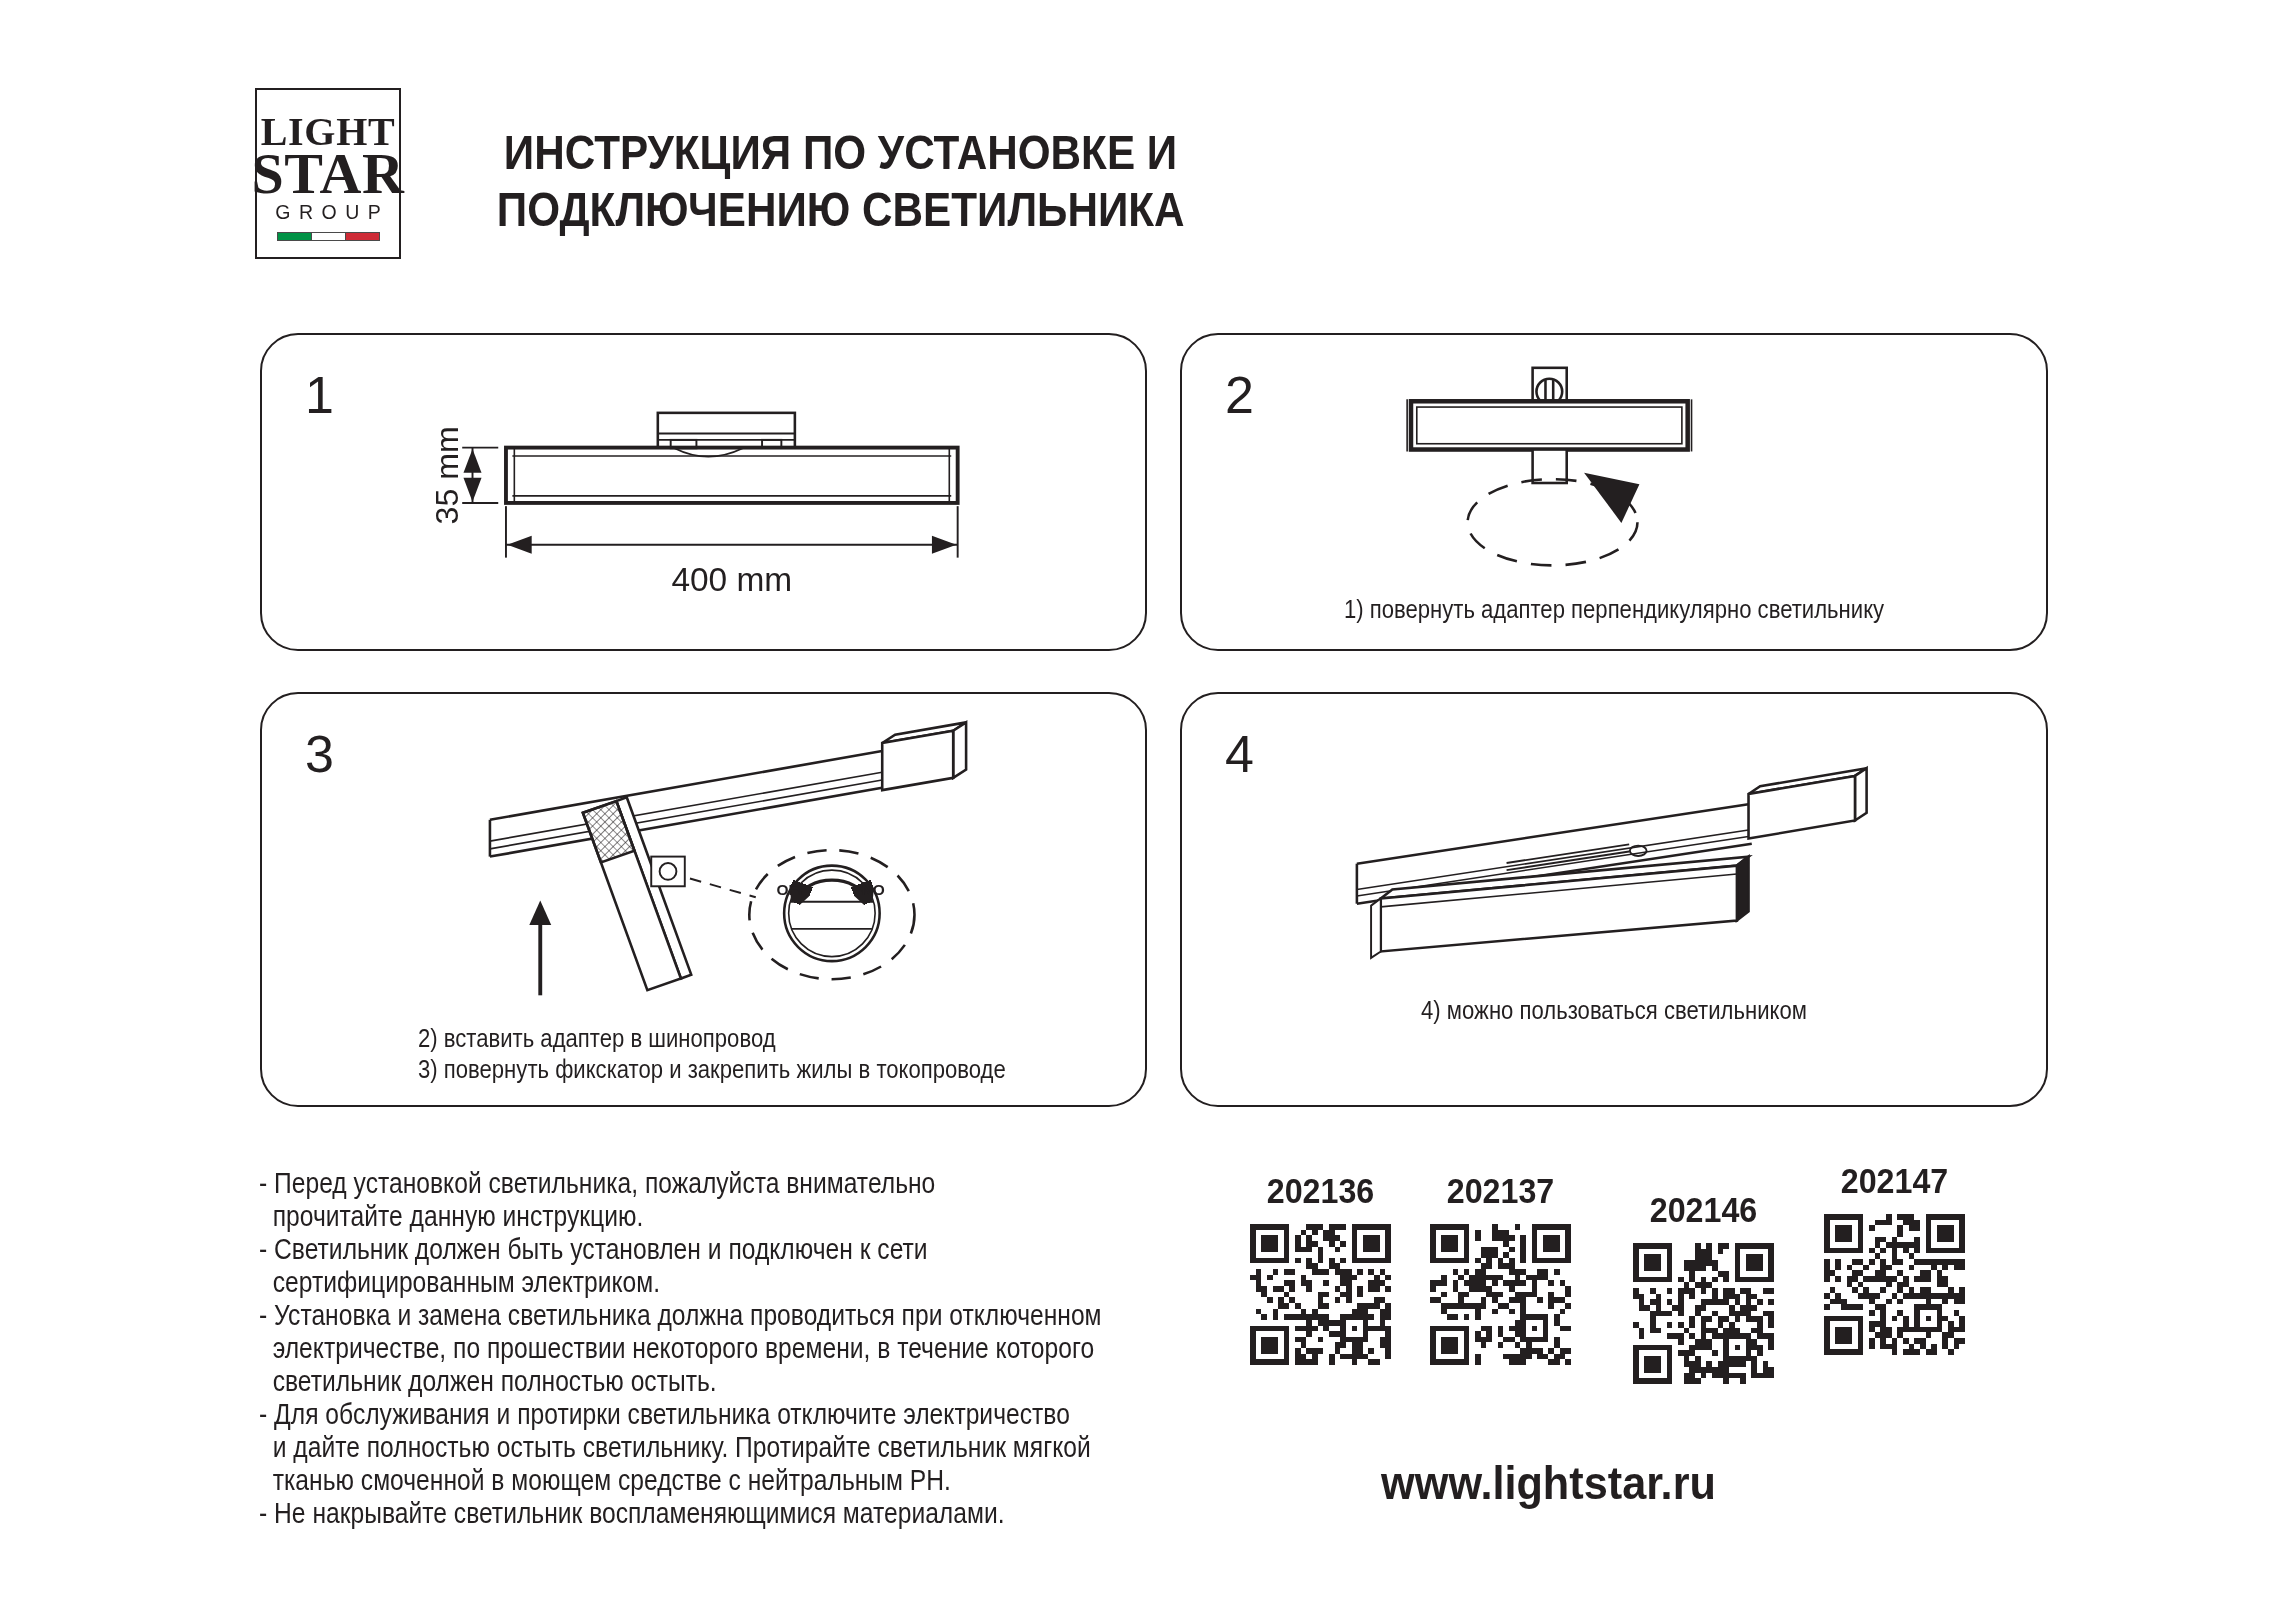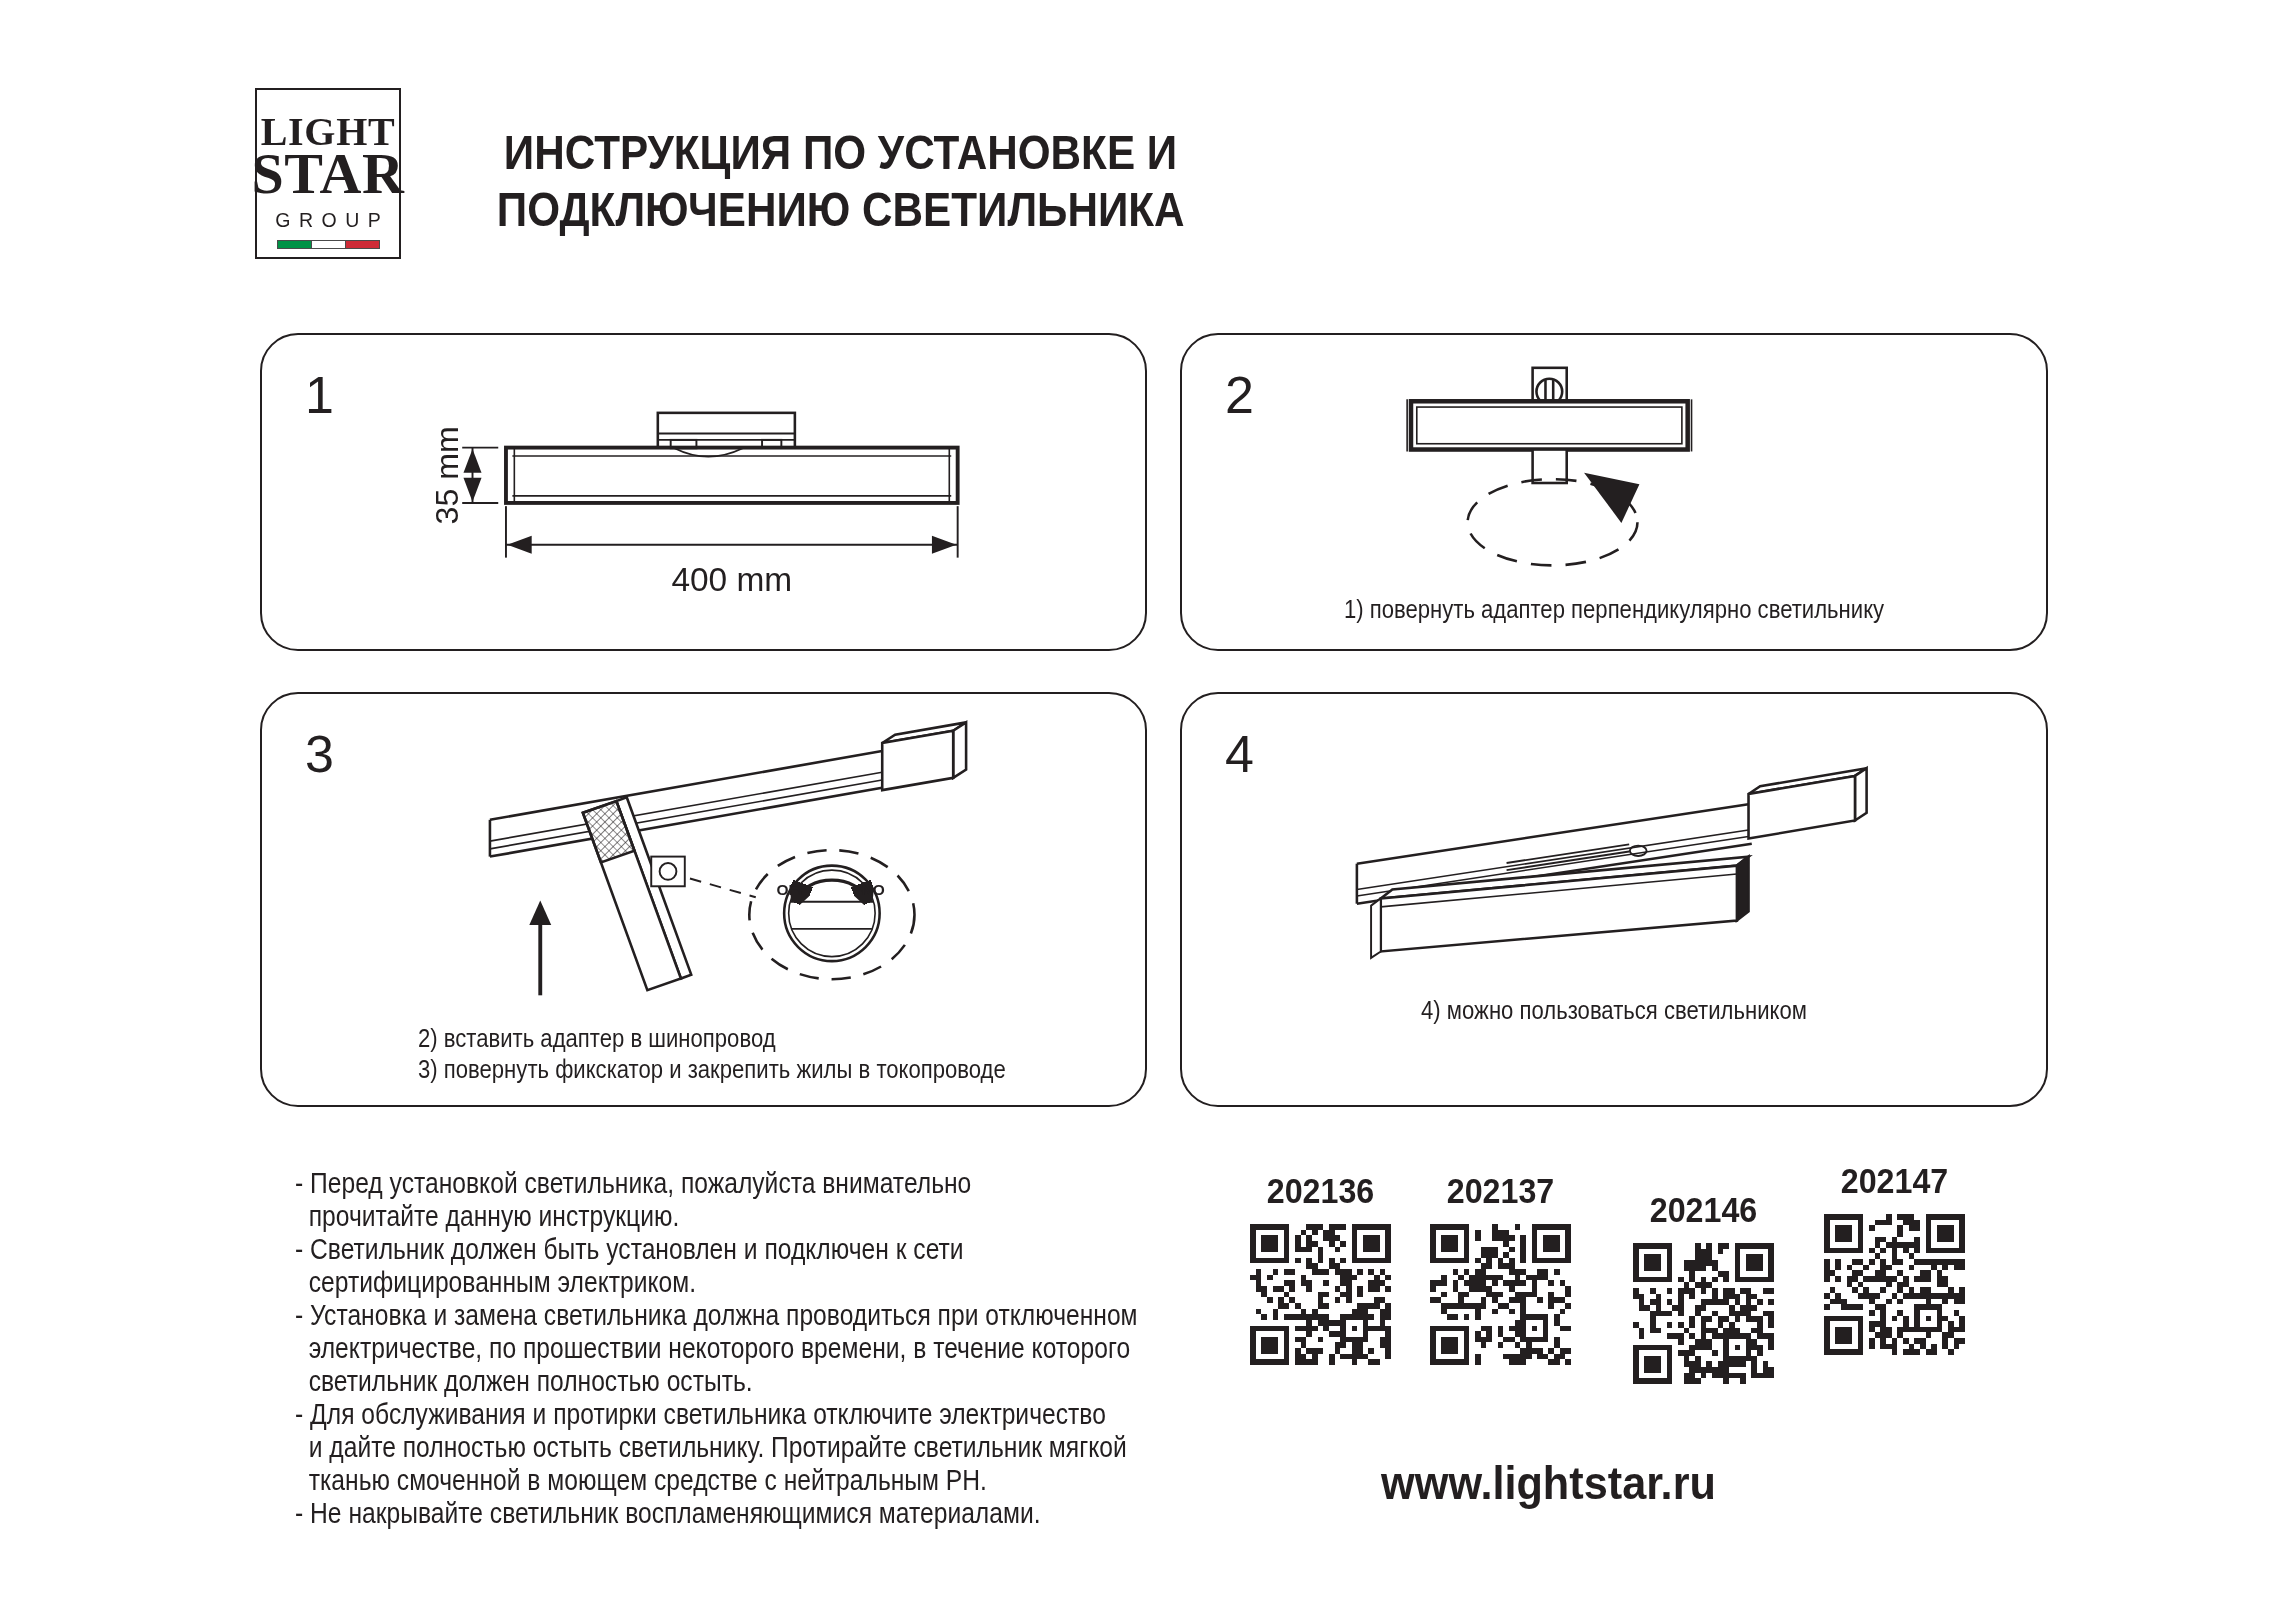--- a/index.html
+++ b/index.html
@@ -6,21 +6,21 @@
   *{ margin:0; padding:0; box-sizing:border-box; }
   body{ background:#fff; font-family:"Liberation Sans", sans-serif; color:var(--ink); }
   .page{ position:relative; width:2284px; height:1616px; background:#fff; overflow:hidden; }
 
   
   .logo-box{ position:absolute; left:255px; top:88px; width:146px; height:171px;
              border:2px solid var(--ink); display:flex; flex-direction:column;
              align-items:center; justify-content:flex-start; padding-top:23.4px; }
   .logo-light{ font-family:"Liberation Serif", serif; font-weight:bold; font-size:40px; line-height:38px; letter-spacing:0.7px; }
   .logo-star { font-family:"Liberation Serif", serif; font-weight:bold; font-size:58px; line-height:46px; letter-spacing:0.7px; }
-  .logo-group{ font-size:19.5px; letter-spacing:8.5px; margin-top:12px; text-indent:8.5px; }
+  .logo-group{ font-size:19.5px; letter-spacing:8.5px; margin-top:4px; text-indent:8.5px; }
   .flag{ display:flex; width:103px; height:8.5px; margin-top:7.8px; border:0.7px solid #4a4a4a; }
   .flag span{ flex:1; border-right:0.7px solid #4a4a4a; }
   .flag span:last-child{ border-right:none; }
 
   .doc-title{ position:absolute; left:450px; top:124px; width:781px; text-align:center;
               font-weight:bold; font-size:48px; line-height:57px;
               transform:scaleX(.88); transform-origin:50% 0; white-space:nowrap; }
   .right-header{ position:absolute; left:1270px; top:128px; width:651px; text-align:center; font-weight:bold; }
   .series-line{ font-size:46px; line-height:56px; transform:scaleX(.9); transform-origin:50% 50%; white-space:nowrap; }
   .articles-line{ font-size:48px; line-height:60px; transform:scaleX(.9); transform-origin:50% 50%; white-space:nowrap; }
@@ -33,21 +33,21 @@
   .panel-4{ left:1180px; top:692px; width:868px; height:415px; }
   .panel-num{ position:absolute; left:43px; top:34px; font-size:52px; line-height:52px; font-weight:400; }
   .panel svg{ position:absolute; left:0; top:0; width:100%; height:100%; }
   svg *{ vector-effect:none; }
   svg text{ font-family:"Liberation Sans", sans-serif; fill:var(--ink); }
   .cap{ position:absolute; font-size:26px; line-height:31px; white-space:nowrap; }
   .cap-left{ transform:scaleX(.85); transform-origin:0 0; }
   .cap-center{ text-align:center; transform:scaleX(.85); transform-origin:50% 0; }
 
   
-  .warnings{ position:absolute; left:259px; top:1167px;margin-left:36px; }
+  .warnings{ position:absolute; left:259px; top:1167px; }
   .warn-line{ font-size:29px; line-height:33px; white-space:pre;
               transform:scaleX(.85); transform-origin:0 0; }
 
   
   .qr-item{ position:absolute; width:141px; text-align:center; }
   .qr-number{ font-size:35px; font-weight:bold; letter-spacing:0; transform:scaleX(.92); transform-origin:50% 0; }
   .qr-code{ display:block; margin-top:13px; width:141px; height:141px; }
   .website{ position:absolute; left:1288px; top:1455px; width:521px; text-align:center;
             font-size:47px; font-weight:bold; transform:scaleX(.92); transform-origin:50% 0; }
 </style>

